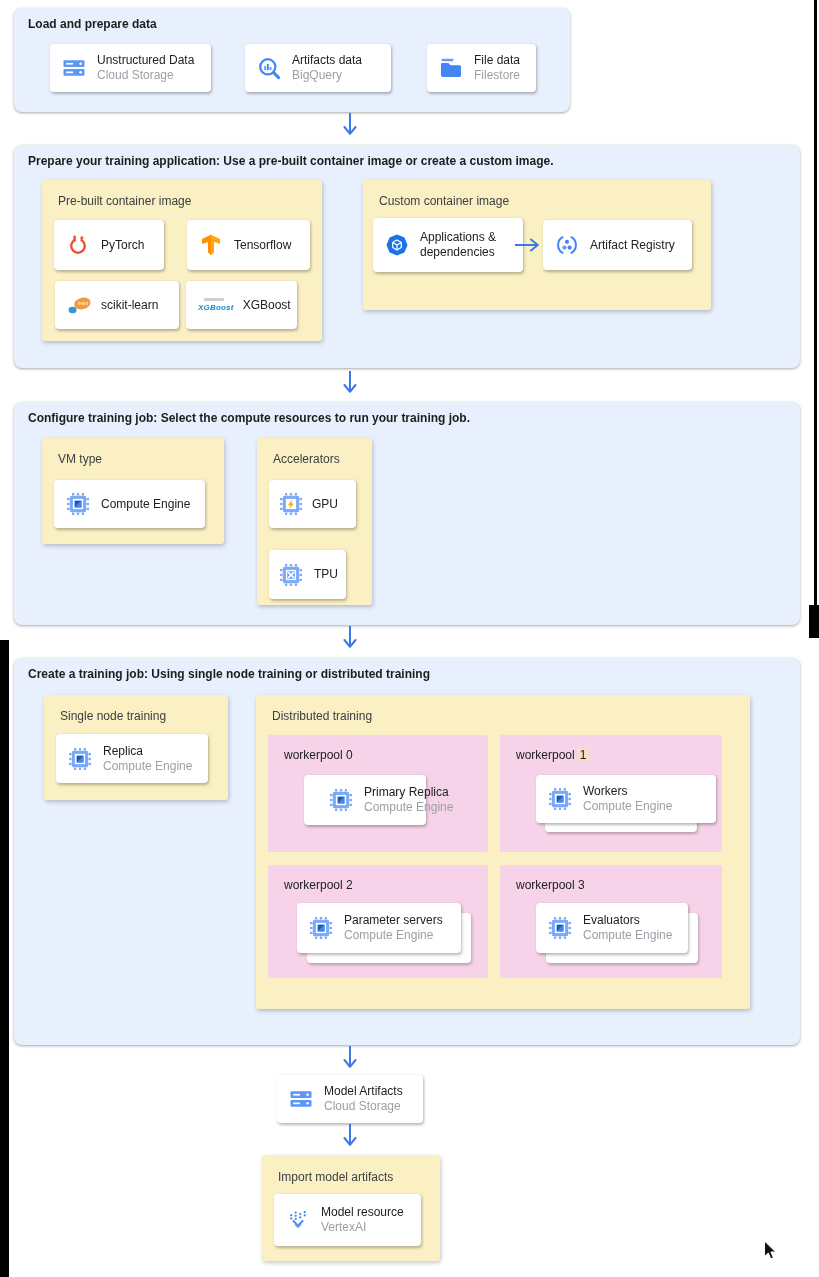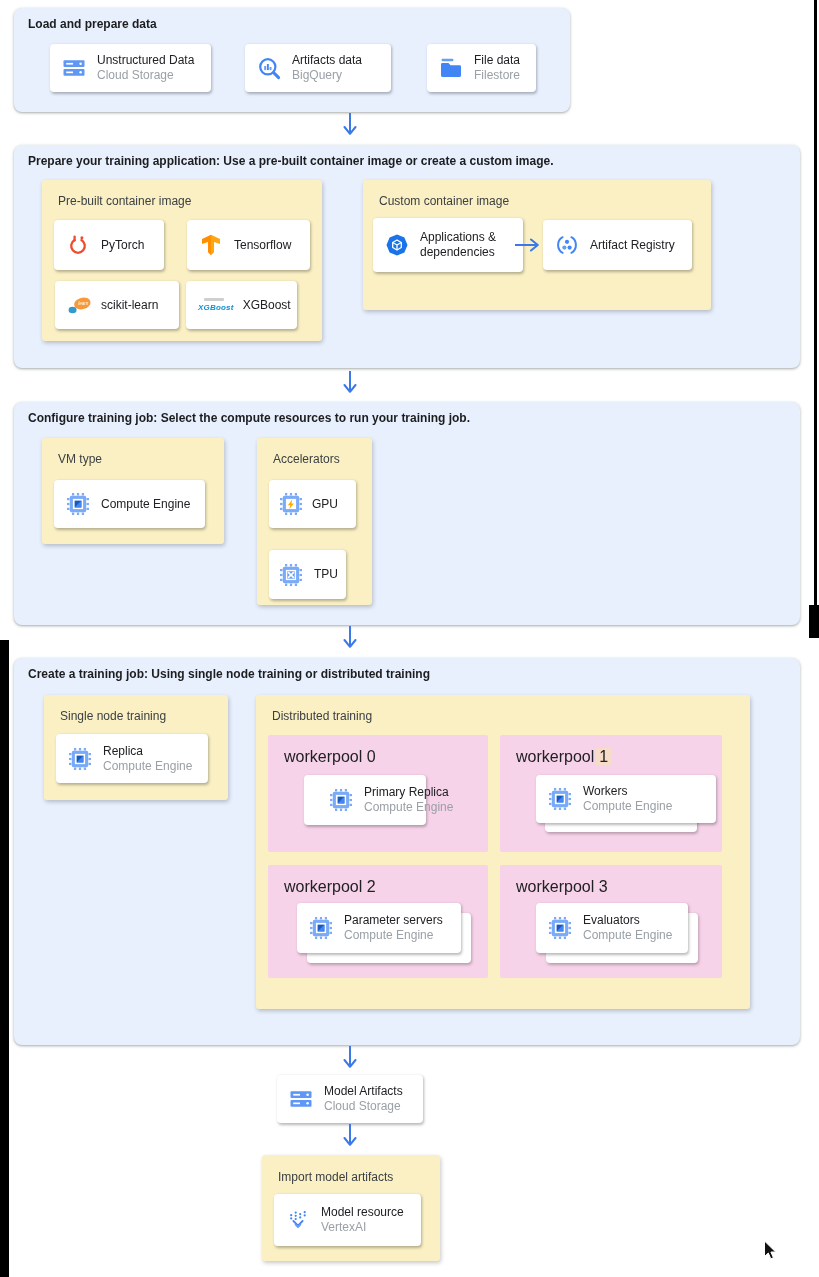--- a/index.html
+++ b/index.html
@@ -6,21 +6,21 @@
   #canvas{position:relative;width:819px;height:1277px;background:#ffffff;overflow:hidden;
           font-family:"Liberation Sans",sans-serif;-webkit-font-smoothing:antialiased;}
   .edge{position:absolute;background:#000;}
   .sec{position:absolute;background:#e8f0fe;border-radius:8px;
        box-shadow:0 1px 2px rgba(60,64,67,.30),0 1px 3px 1px rgba(60,64,67,.12);}
   .sec-title{position:absolute;left:14px;top:9px;font-size:12px;font-weight:700;color:#1c1d1f;white-space:nowrap;}
   .ybox{position:absolute;background:#faf0c4;border-radius:3px;
         box-shadow:1px 2px 4px rgba(0,0,0,.22);}
   .ybox-title{position:absolute;font-size:12px;color:#3c4043;white-space:nowrap;}
   .pinkbox{position:absolute;background:#f7d3e9;border-radius:2px;}
-  .pk-title{position:absolute;font-size:16px;color:#202124;white-space:nowrap;}
+  .pk-title{position:absolute;font-size:12px;color:#202124;white-space:nowrap;}
   .hl{background:#f7dcc8;padding:0 3px;margin-left:2px;}
   .card{position:absolute;background:#fff;border-radius:4px;box-sizing:border-box;
         box-shadow:1px 1.5px 3px rgba(0,0,0,.28);
         display:flex;align-items:center;padding-left:12px;gap:11px;}
   .card.back{box-shadow:1px 1.5px 3px rgba(0,0,0,.25);}
   .tt{font-size:12px;color:#202124;line-height:15px;white-space:nowrap;}
   .tt.wrap{white-space:normal;width:100px;}
   .st{font-size:12px;color:#9aa0a6;line-height:15px;white-space:nowrap;}
   .icon24{width:24px;height:24px;flex:0 0 auto;}
   .icon26{width:26px;height:24px;flex:0 0 auto;}

